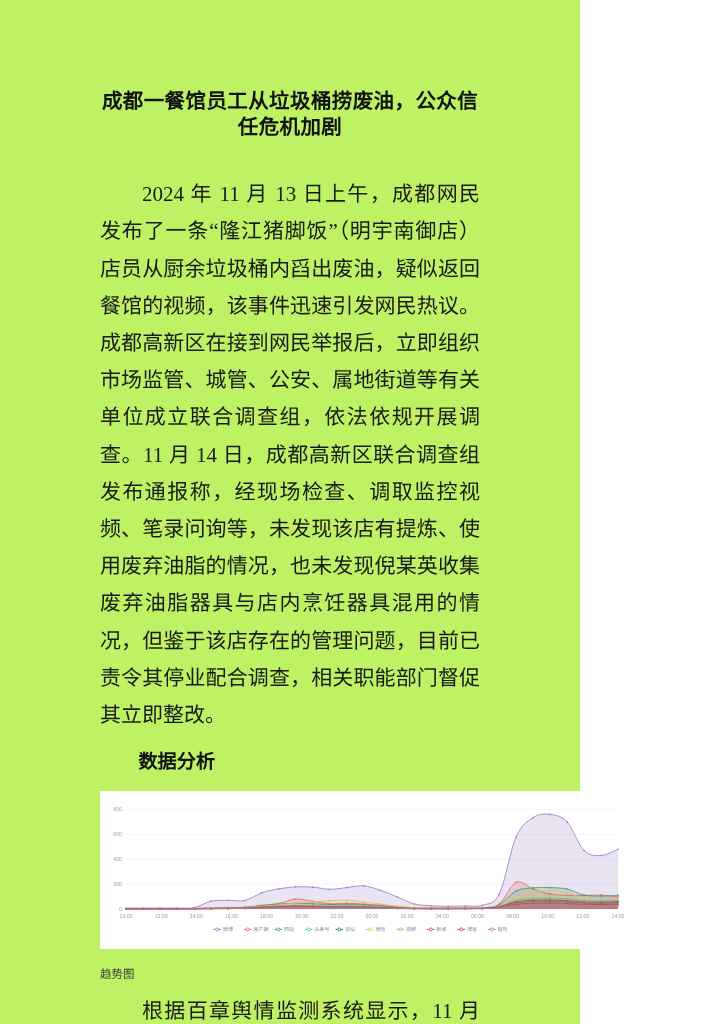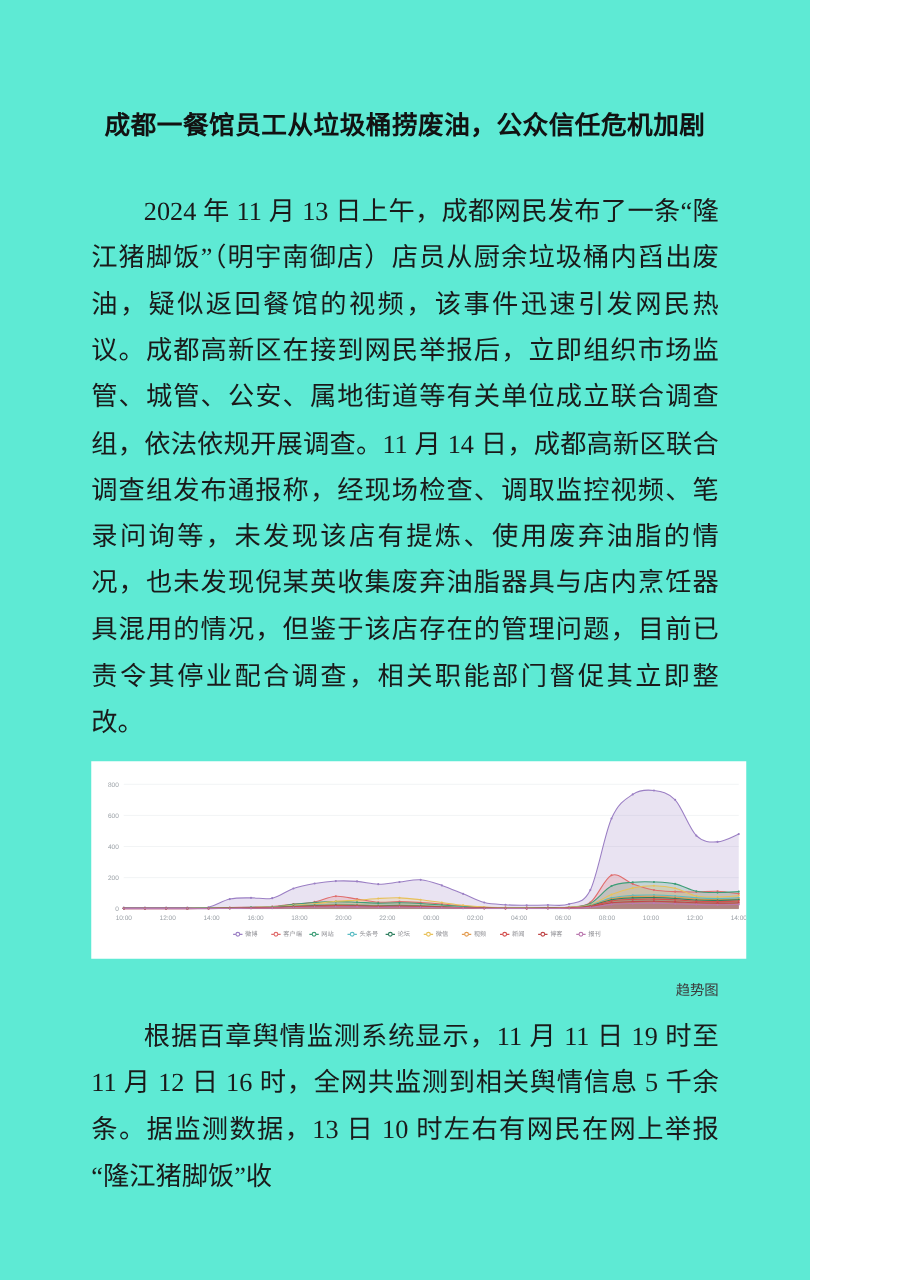--- a/index.html
+++ b/index.html
@@ -11,25 +11,25 @@
   body {
     width: 724px;
     height: 1024px;
     overflow: hidden;
     font-family: "Liberation Serif", "DejaVu Serif", serif;
     color: #000000;
   }
 
   .page {
     position: relative;
-    width: 648px;
+    width: 580px;
     height: 1024px;
-    background: #5eead4;
+    background: #bef264;
     box-sizing: border-box;
-    padding: 0 73px;
+    padding: 0 100px;
   }
 
   
   .doc-title {
     margin: 0;
     padding-top: 88px;
     font-family: "Liberation Sans", "DejaVu Sans", sans-serif;
     font-size: 20.5px;
     font-weight: bold;
     letter-spacing: 0.4px;
@@ -76,21 +76,21 @@
   }
   .chart-svg {
     display: block;
     width: 524px;
     height: 158px;
   }
   .figure-caption {
     margin: 0;
     padding-top: 16px;
     padding-bottom: 12px;
-    text-align: right;
+    text-align: left;
     font-size: 11.5px;
     color: #3c3c3c;
     font-family: "Liberation Serif", "DejaVu Serif", serif;
   }
 
   
   .ax-lbl {
     font-family: "Liberation Sans", "DejaVu Sans", sans-serif;
     font-size: 5.2px;
     fill: #9aa0a6;
@@ -111,20 +111,21 @@
 </style>
 </head>
 <body>
 
 <div class="page">
 
   <h1 class="doc-title">成都一餐馆员工从垃圾桶捞废油，公众信任危机加剧</h1>
 
   <p class="body-para" id="para-intro">2024 年 11 月 13 日上午，成都网民发布了一条“隆江猪脚饭”（明宇南御店）店员从厨余垃圾桶内舀出废油，疑似返回餐馆的视频，该事件迅速引发网民热议。成都高新区在接到网民举报后，立即组织市场监管、城管、公安、属地街道等有关单位成立联合调查组，依法依规开展调查。11 月 14 日，成都高新区联合调查组发布通报称，经现场检查、调取监控视频、笔录问询等，未发现该店有提炼、使用废弃油脂的情况，也未发现倪某英收集废弃油脂器具与店内烹饪器具混用的情况，但鉴于该店存在的管理问题，目前已责令其停业配合调查，相关职能部门督促其立即整改。</p>
 
+  <h2 class="section-heading">数据分析</h2>
 
   <figure class="figure">
     <div class="chart-box">
       <svg class="chart-svg" viewBox="0 0 524 158" preserveAspectRatio="none">
         <g id="grid-group">
             <line x1="26" x2="518" y1="93.11111111111111" y2="93.11111111111111" class="gridline"></line>
             <line x1="26" x2="518" y1="68.22222222222223" y2="68.22222222222223" class="gridline"></line>
             <line x1="26" x2="518" y1="43.33333333333334" y2="43.33333333333334" class="gridline"></line>
             <line x1="26" x2="518" y1="18.444444444444457" y2="18.444444444444457" class="gridline"></line>
             <line x1="26" x2="518" y1="118" y2="118" class="axisline"></line>

